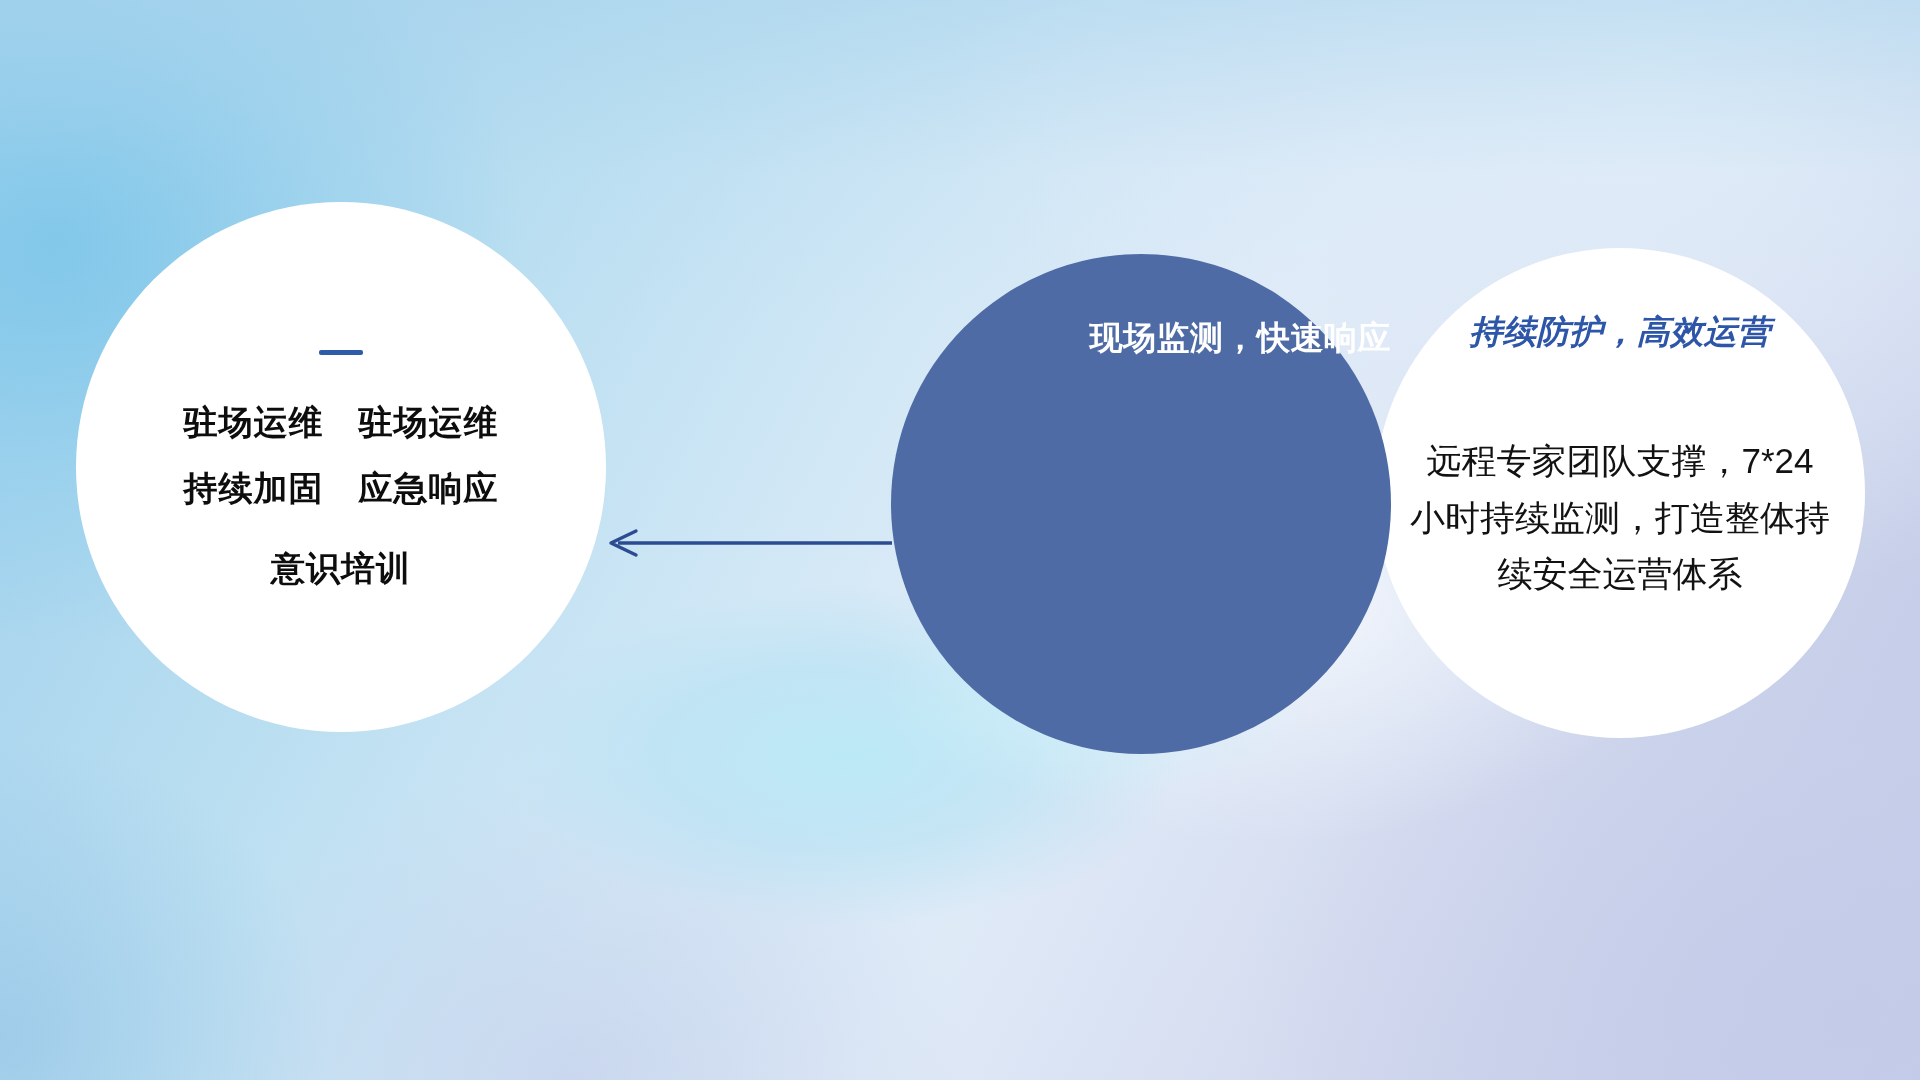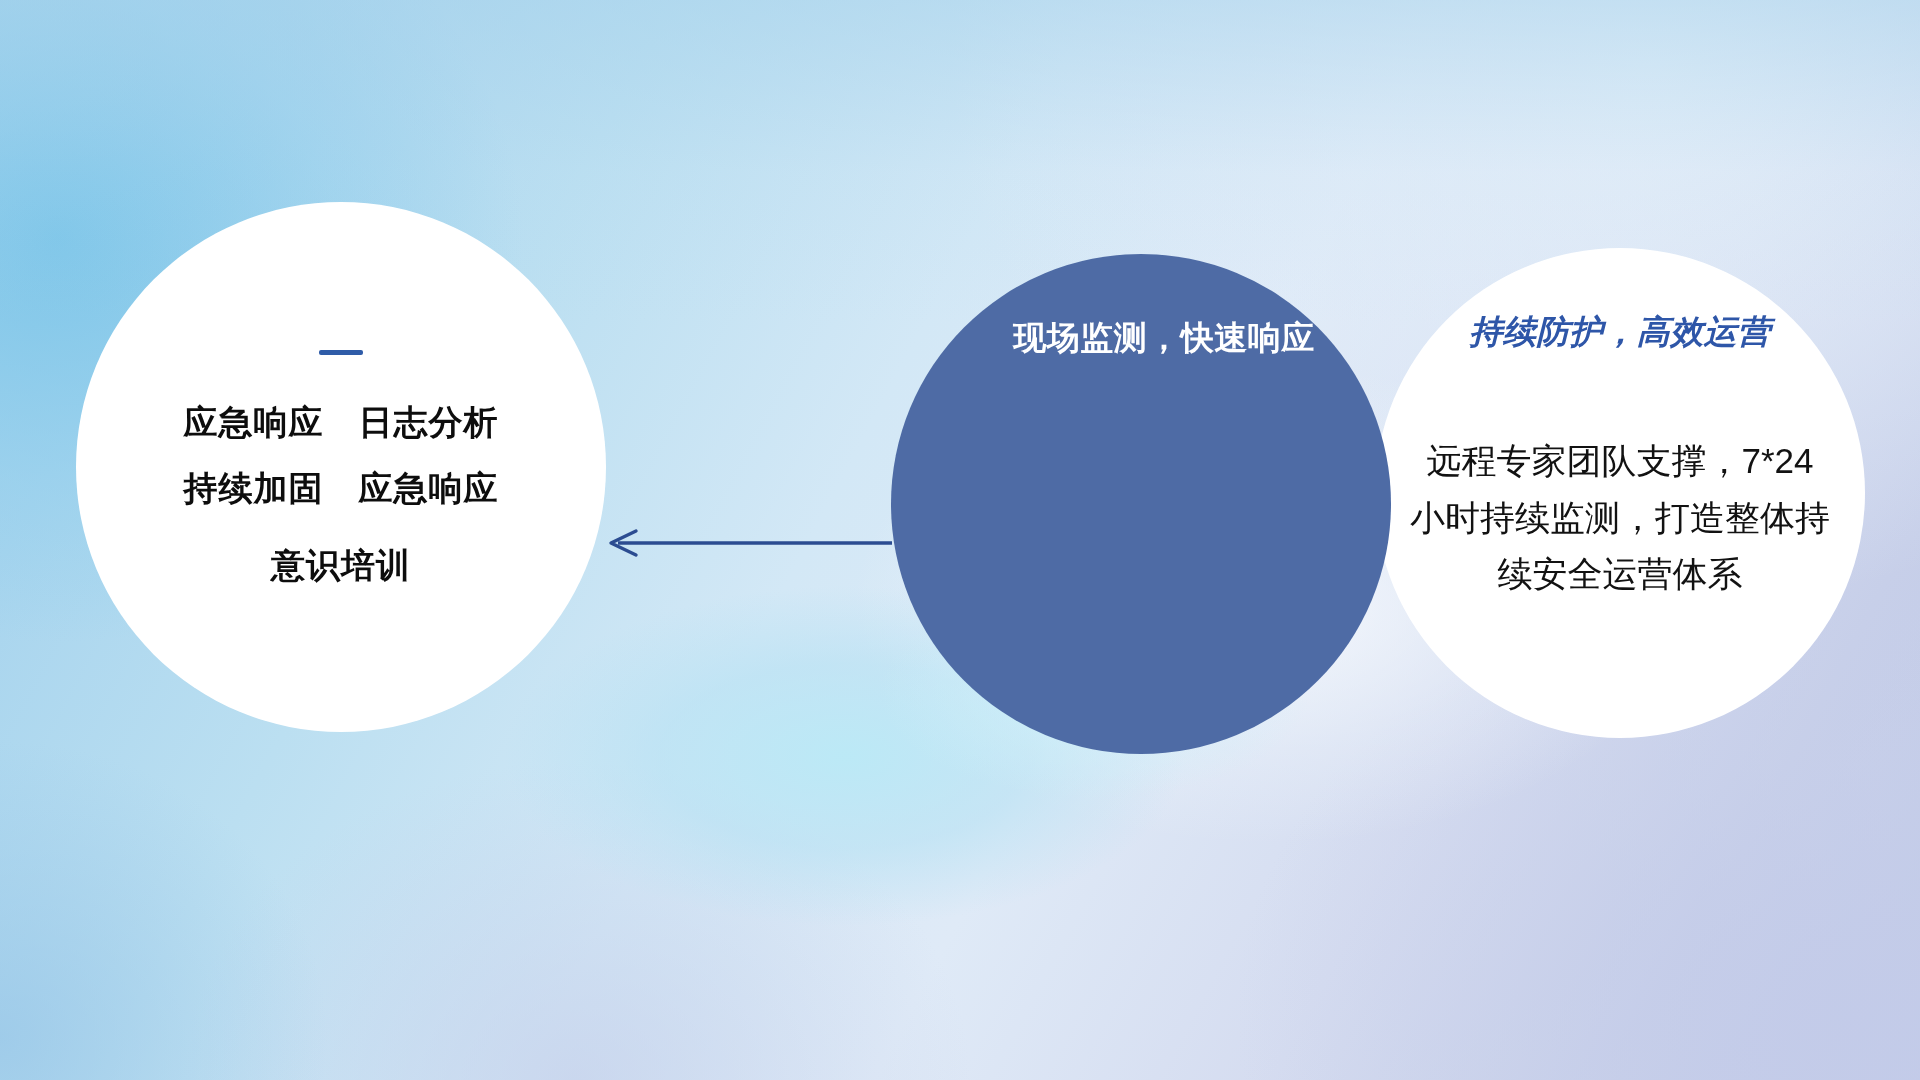--- a/index.html
+++ b/index.html
@@ -136,40 +136,39 @@
     font-weight: bold;
     color: #0d0d0d;
     letter-spacing: 1px;
     line-height: 1.0;
     white-space: pre;
     margin-bottom: 32px;
   }
   .left-line.last {
     margin-bottom: 0;
     margin-top: 14px;
-    font-family: Liberation Mono, monospace;
   }
 
   
   #circle-mid {
     left: 891px;
     top: 254px;
     width: 500px;
     height: 500px;
     z-index: 3;
   }
   #circle-mid .inner {
     position: absolute;
     left: 0;
     top: 0;
     width: 500px;
     height: 500px;
     display: flex;
     flex-direction: column;
-    align-items: center;
+    align-items: flex-end;
     padding-top: 62px;
     box-sizing: border-box;
   }
   .mid-title {
     font-size: 33px;
     font-weight: bold;
     color: #ffffff;
     letter-spacing: 0.5px;
     white-space: nowrap;
     margin-left: 46px;
@@ -243,21 +242,21 @@
   <div class="bg-layer bg-glow-lav2"></div>
   <div class="bg-layer bg-glow-blue-bl"></div>
   <div class="bg-layer bg-glow-white"></div>
   <div class="bg-layer bg-glow-cyan"></div>
   <div class="bg-layer bg-glow-cyan2"></div>
   <div class="bg-layer bg-vignette-top"></div>
 
   <div class="circle circle-white" id="circle-left">
     <div class="inner">
       <div class="dash-accent"></div>
-      <div class="left-line">应急响应　日志分析</div>
+      <div class="left-line">驻场运维　驻场运维</div>
       <div class="left-line">持续加固　应急响应</div>
       <div class="left-line last">意识培训</div>
     </div>
   </div>
 
   <div id="flow-arrow">
     <svg width="300" height="62" viewBox="0 0 300 62">
       <line x1="296" y1="31" x2="22" y2="31" stroke="#2b4c91" stroke-width="3.4"></line>
       <polyline points="40,19 15,31 40,43" fill="none" stroke="#2b4c91" stroke-width="3.4" stroke-linecap="round" stroke-linejoin="round"></polyline>
     </svg>

